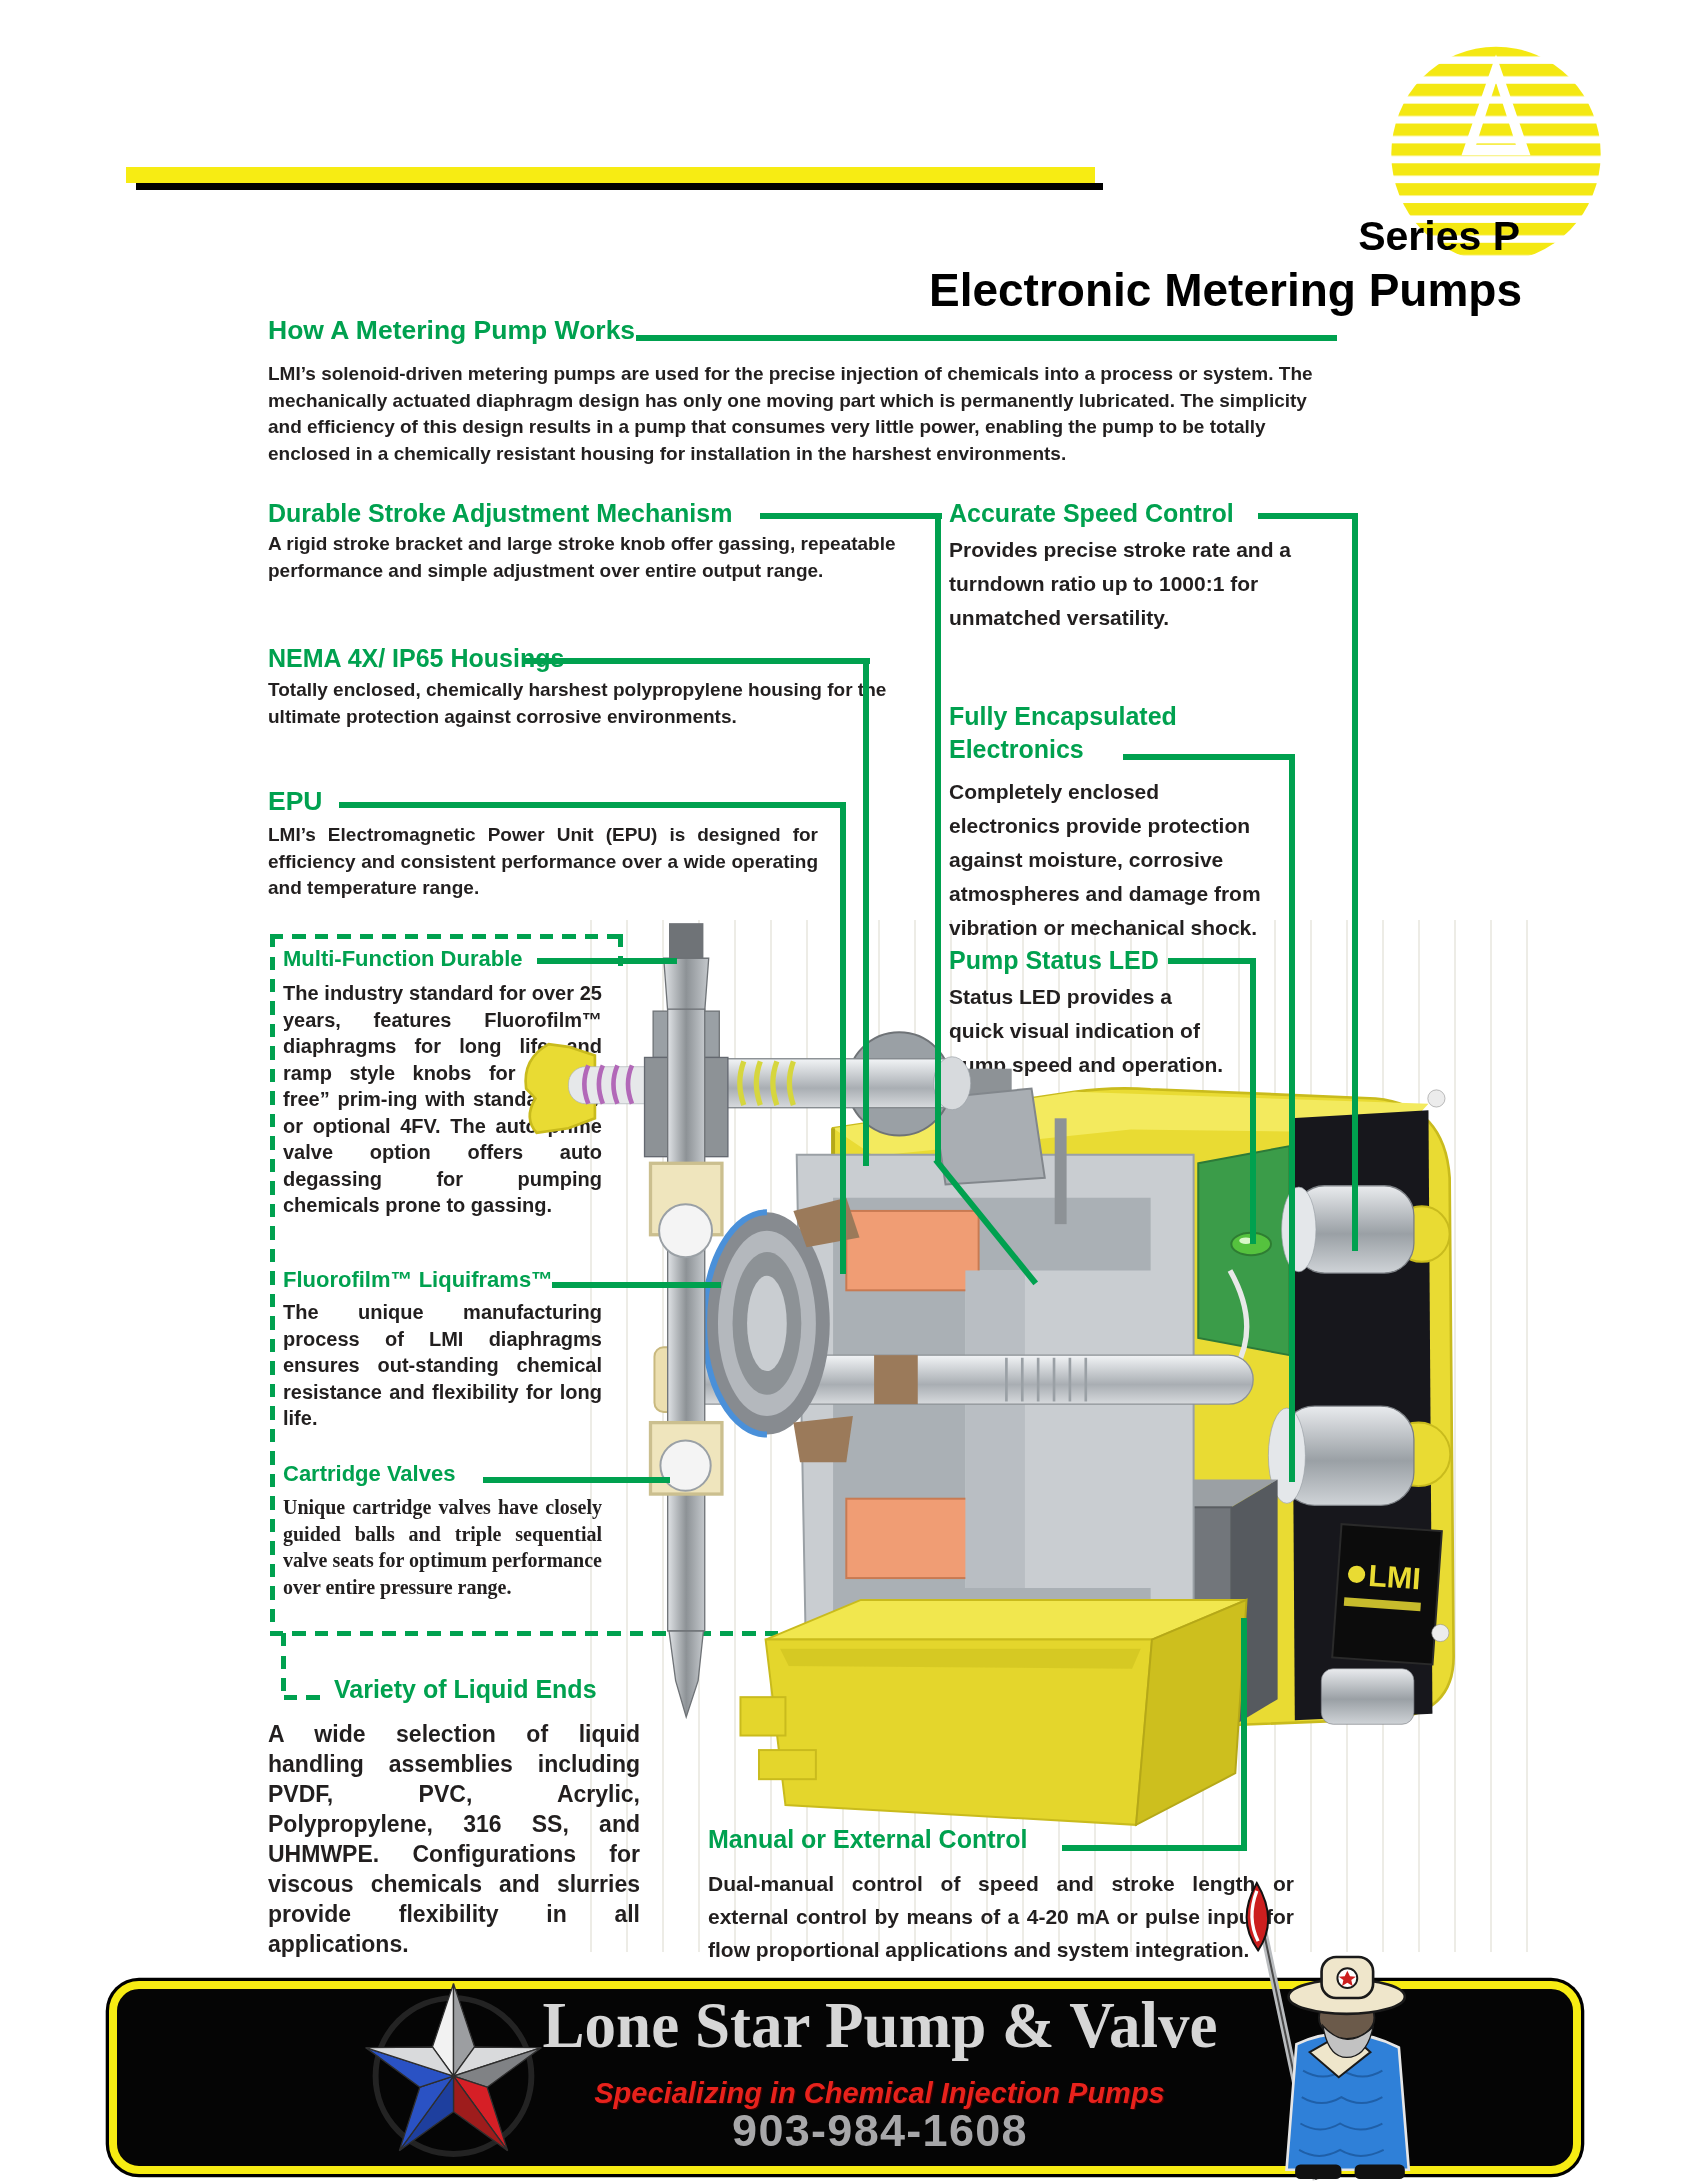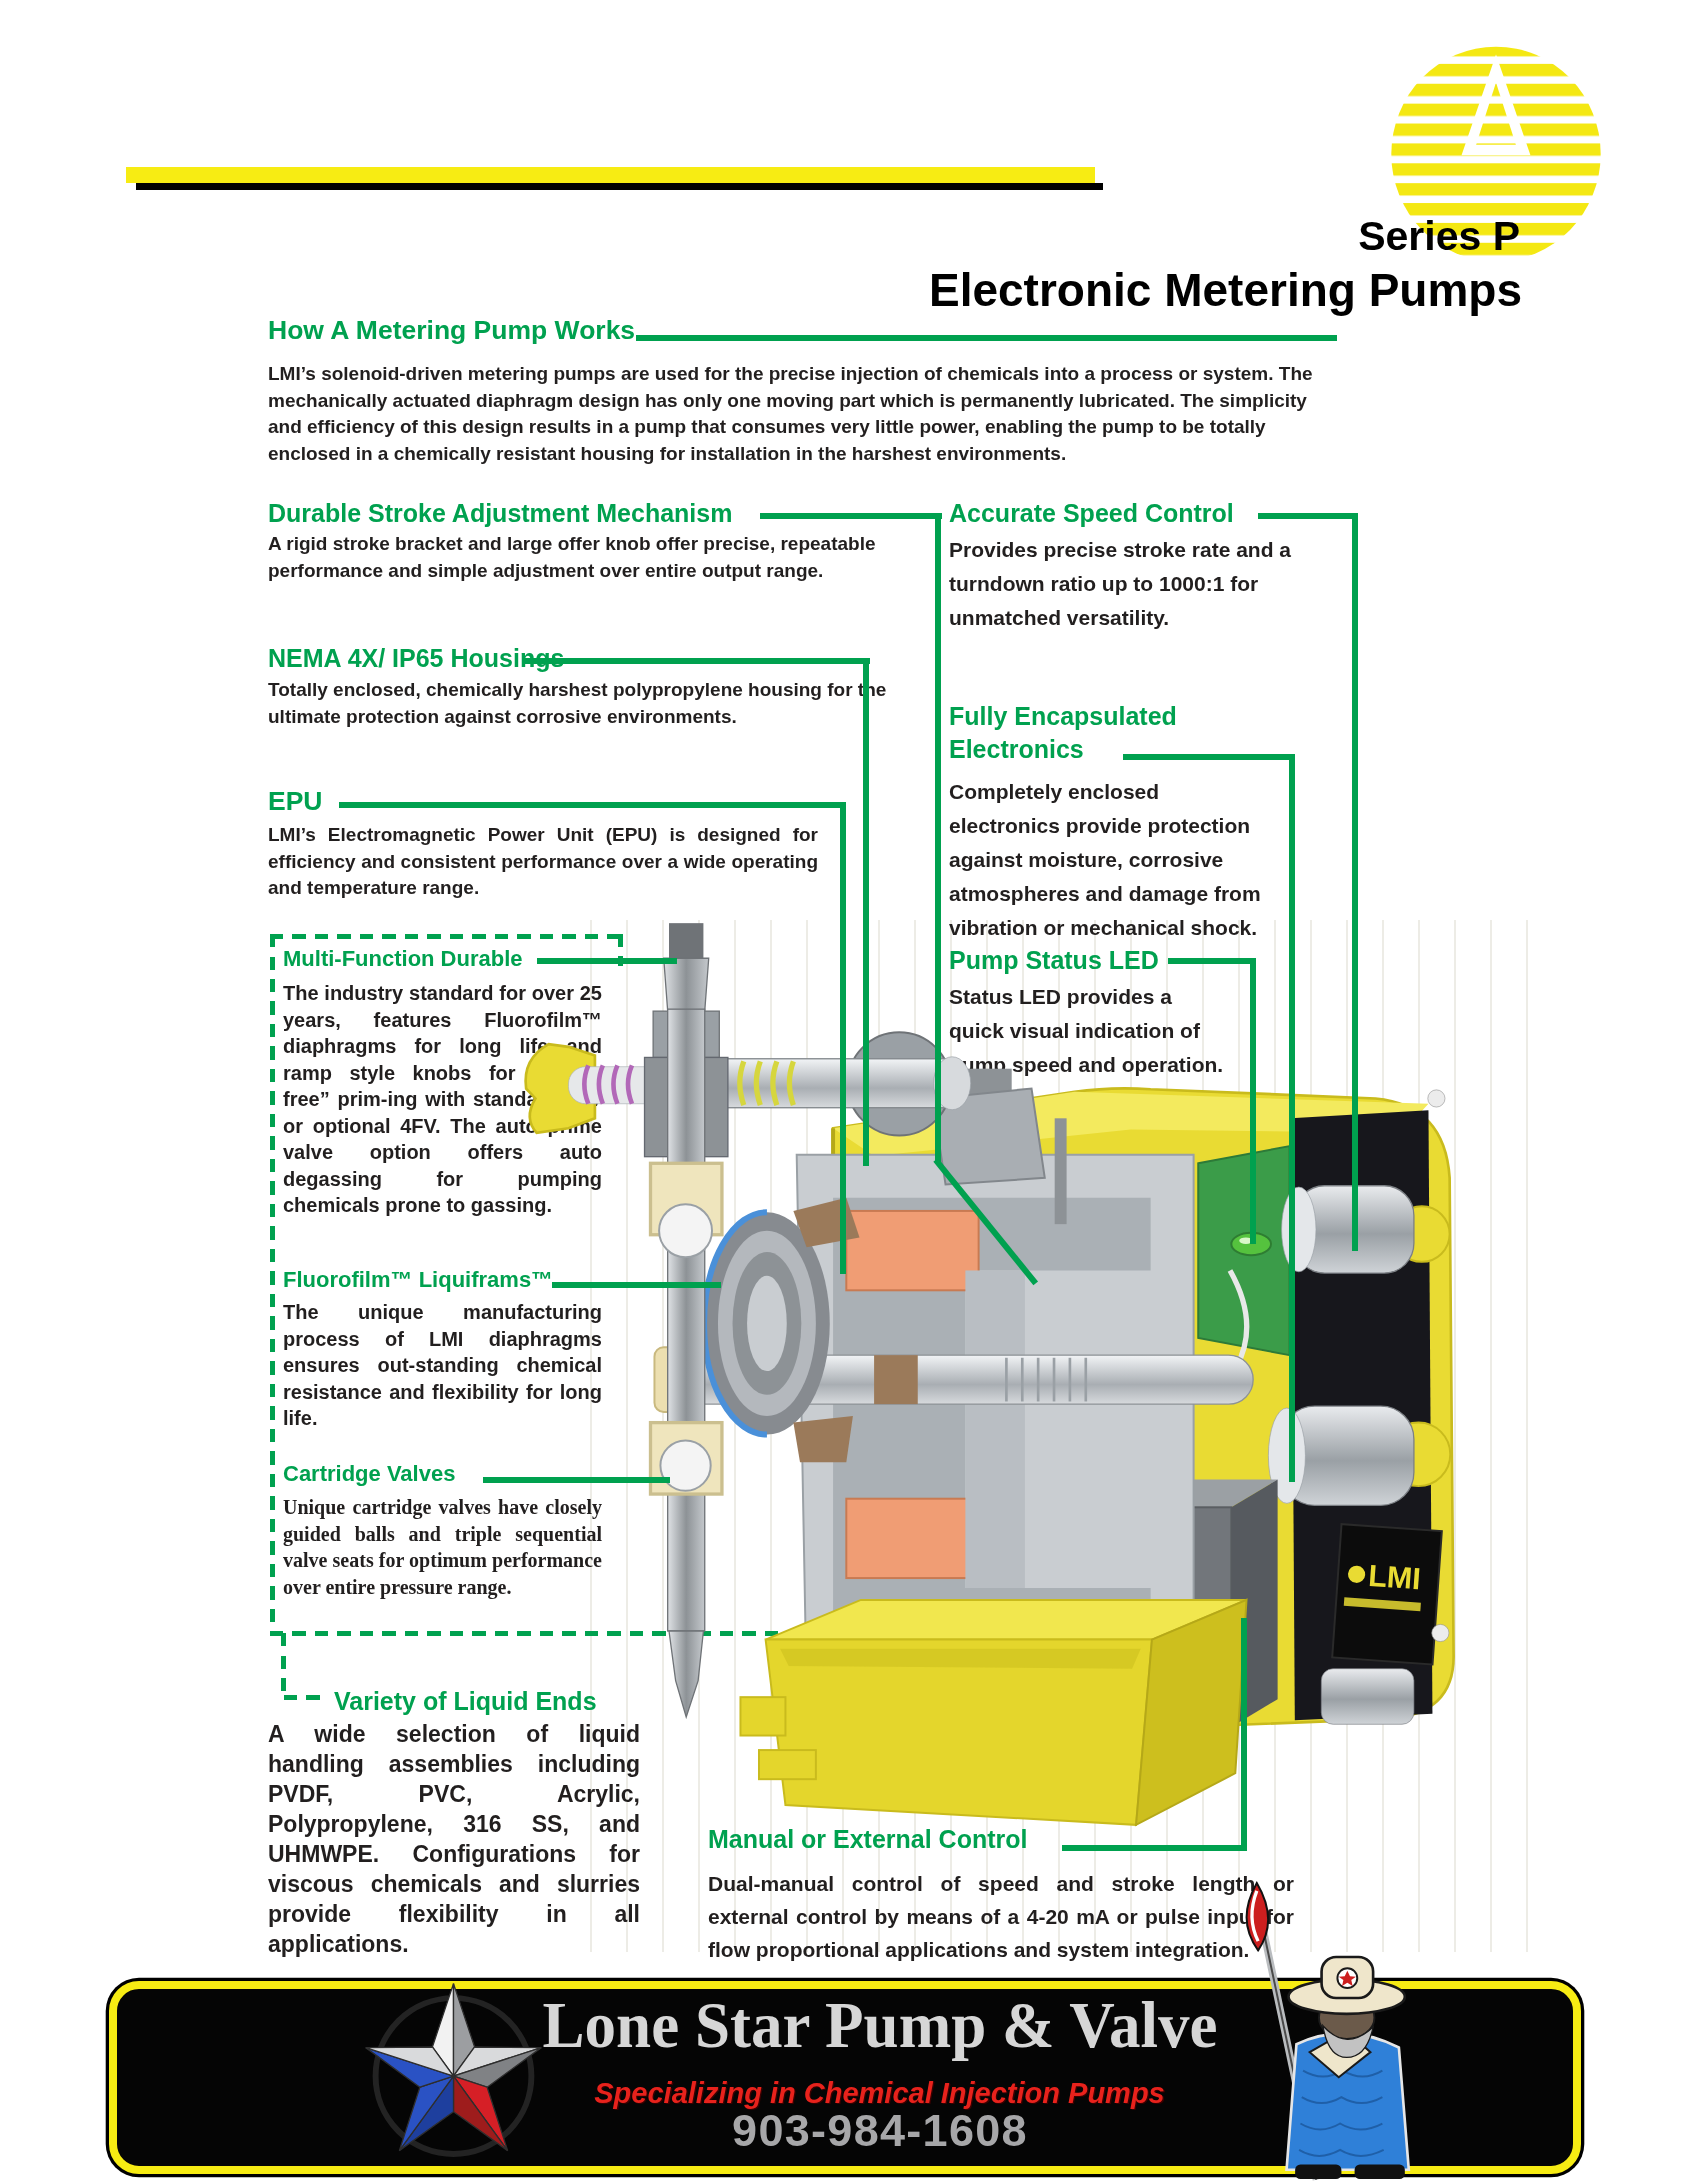--- a/index.html
+++ b/index.html
@@ -74,21 +74,21 @@
   </svg>
 
   <div id="series-p" class="abs">Series P</div>
   <div id="doc-title" class="abs">Electronic Metering Pumps</div>
 
   <div class="h-green big" style="left:268px;top:316px;">How A Metering Pump Works</div>
   <div class="gline" style="left:636px;top:335px;width:701px;"></div>
   <div class="body-txt" style="left:268px;top:361px;width:1059px;">LMI’s solenoid-driven metering pumps are used for the precise injection of chemicals into a process or system.  The mechanically actuated diaphragm design has only one moving part which is permanently lubricated.  The simplicity and efficiency of this design results in a pump that consumes very little power, enabling the pump to be totally enclosed in a chemically resistant housing for installation in the harshest environments.</div>
 
   <div class="h-green" style="left:268px;top:500px;">Durable Stroke Adjustment Mechanism</div>
-  <div class="body-txt" style="left:268px;top:531px;width:665px;">A rigid stroke bracket and large offer knob offer precise, repeatable performance and simple adjustment over entire output range.</div>
+  <div class="body-txt" style="left:268px;top:531px;width:665px;">A rigid stroke bracket and large stroke knob offer gassing, repeatable performance and simple adjustment over entire output range.</div>
 
   <div class="h-green" style="left:268px;top:645px;">NEMA 4X/ IP65 Housings</div>
   <div class="body-txt" style="left:268px;top:677px;width:662px;">Totally enclosed, chemically harshest polypropylene housing for the ultimate protection against corrosive environments.</div>
 
   <div class="h-green big" style="left:268px;top:787px;">EPU</div>
   <div class="body-txt jus" style="left:268px;top:822px;width:550px;">LMI’s Electromagnetic Power Unit (EPU) is designed for efficiency and consistent performance over a wide operating and temperature range.</div>
 
   <div class="h-green" style="left:949px;top:500px;">Accurate Speed Control</div>
   <div class="body-lg body-txt" style="left:949px;top:533px;width:361px;">Provides precise stroke rate and a turndown ratio up to 1000:1 for unmatched versatility.</div>
 
@@ -108,21 +108,21 @@
 
   <div class="h-green h-box" style="left:283px;top:947px;">Multi-Function Durable</div>
   <div class="body-sm body-txt jus" style="left:283px;top:980px;width:319px;">The industry standard for over 25 years, features Fluorofilm™ diaphragms for long life and ramp style knobs for “hands free” prim-ing with standard 3FV or optional 4FV. The auto prime valve option offers auto degassing for pumping chemicals prone to gassing.</div>
 
   <div class="h-green h-box" style="left:283px;top:1268px;">Fluorofilm™ Liquiframs™</div>
   <div class="body-sm body-txt jus" style="left:283px;top:1299px;width:319px;">The unique manufacturing process of LMI diaphragms ensures out-standing chemical resistance and flexibility for long life.</div>
 
   <div class="h-green h-box" style="left:283px;top:1462px;">Cartridge Valves</div>
   <div class="body-sm body-txt jus" style="left:283px;top:1494px;width:319px;font-family:Liberation Serif, serif;">Unique cartridge valves have closely guided balls and triple sequential valve seats for optimum performance over entire pressure range.</div>
 
-  <div class="h-green" style="left:334px;top:1676px;margin-top:12px;">Variety of Liquid Ends</div>
+  <div class="h-green" style="left:334px;top:1676px;">Variety of Liquid Ends</div>
   <div class="body-txt jus" style="left:268px;top:1719px;width:372px;font-size:23px;line-height:30px;">A wide selection of liquid handling assemblies including PVDF, PVC, Acrylic, Polypropylene, 316 SS, and UHMWPE. Configurations for viscous chemicals and slurries provide flexibility in all applications.</div>
 
   <div class="h-green" style="left:708px;top:1826px;">Manual or External Control</div>
   <div class="body-lg body-txt jus" style="left:708px;top:1867px;width:586px;line-height:33px;">Dual-manual control of speed and stroke length or external control by means of a 4-20 mA or pulse input for flow proportional applications and system integration.</div>
 
   <svg class="abs" style="left:370px;top:900px;" width="1118" height="946" viewBox="0 0 1690 1430">
     <defs>
       <linearGradient id="metalH" x1="0" y1="0" x2="0" y2="1">
         <stop offset="0" stop-color="#e9ebee"></stop>
           <stop offset=".55" stop-color="#9aa0a5"></stop>

